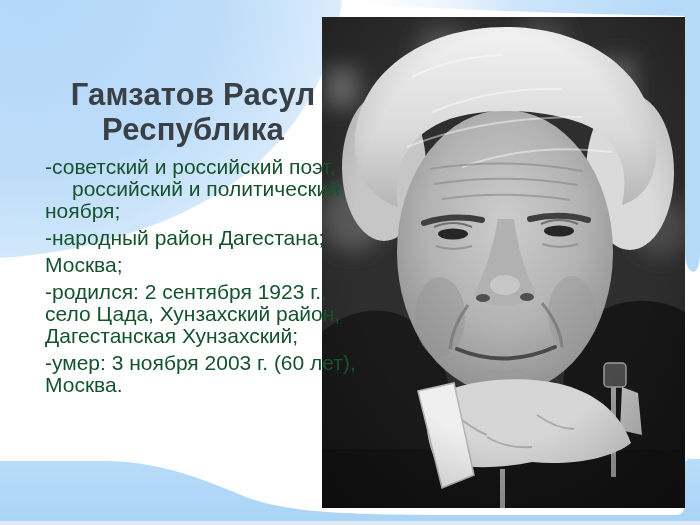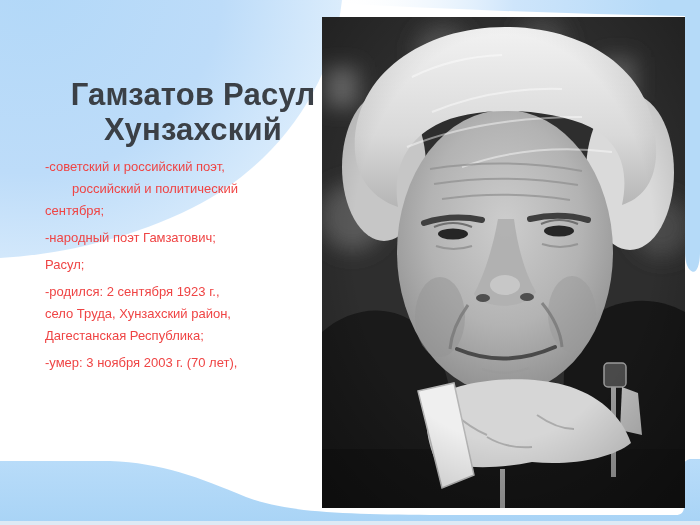--- a/index.html
+++ b/index.html
@@ -13,21 +13,21 @@
     position:absolute;left:0;top:0;width:322px;height:525px;
     box-sizing:border-box;padding-top:77px;z-index:2;margin-left:32px;
   }
   .title{
     margin:0;font-size:31px;line-height:35px;font-weight:bold;
     text-align:center;color:#3b4046;letter-spacing:.2px;
   }
   .title span{display:block;}
   .bullets{
     margin-top:9px;padding:0 2px 0 13px;
-    font-size:13px;line-height:22px;color:#ef4444;
+    font-size:21px;line-height:22px;color:#14532d;
   }
   .para{margin:0 0 5px 0;}
   .bl{display:block;white-space:nowrap;}
   .bl.indent{padding-left:27px;}
   .photo{
     position:absolute;left:322px;top:17px;width:363px;height:491px;
     margin:0;z-index:1;
   }
   .photo svg{display:block;width:363px;height:491px;}
 </style>
@@ -56,41 +56,42 @@
     </defs>
     <path d="M0,0 L342,0 C332,92 272,168 192,208 C125,241 55,255 0,258 Z" fill="url(#cornerG)"></path>
     <path d="M330,0 L700,0 L700,252 C700,266 696,276 690,270 C686,266 685,258 685,250 L685,16 C565,14 445,9 330,3 Z" fill="url(#topG)"></path>
     <path d="M0,461 L110,461 C162,463 198,477 246,497 C288,513 345,514 430,515 L676,515 C681,515 684,512 684,507 L684,466 C684,461 687,459 692,459 L700,459 L700,525 L0,525 Z" fill="url(#waveG)"></path>
     <rect x="0" y="521" width="700" height="4" fill="#E6EDF4" opacity="0.85"></rect>
   </svg>
 
   <div class="text-col">
     <h1 class="title">
       <span>Гамзатов Расул</span>
-      <span>Хунзахский</span>
+      <span>Республика</span>
     </h1>
     <div class="bullets">
       <p class="para">
         <span class="bl">-советский и российский поэт,</span>
         <span class="bl indent">российский и политический</span>
-        <span class="bl">сентября;</span>
+        <span class="bl">ноября;</span>
       </p>
       <p class="para">
-        <span class="bl">-народный поэт Гамзатович;</span>
+        <span class="bl">-народный район Дагестана;</span>
       </p>
       <p class="para">
-        <span class="bl">Расул;</span>
+        <span class="bl">Москва;</span>
       </p>
       <p class="para">
         <span class="bl">-родился: 2 сентября 1923 г.,</span>
-        <span class="bl">село Труда, Хунзахский район,</span>
-        <span class="bl">Дагестанская Республика;</span>
+        <span class="bl">село Цада, Хунзахский район,</span>
+        <span class="bl">Дагестанская Хунзахский;</span>
       </p>
       <p class="para">
-        <span class="bl">-умер: 3 ноября 2003 г. (70 лет),</span>
+        <span class="bl">-умер: 3 ноября 2003 г. (60 лет),</span>
+        <span class="bl">Москва.</span>
       </p>
     </div>
   </div>
 
   <figure class="photo" aria-label="Чёрно-белый фотопортрет пожилого мужчины с густыми седыми волосами (Расул Гамзатов), рука у подбородка, тёмный костюм, медаль на лацкане">
     <svg viewBox="0 0 363 491" xmlns="http://www.w3.org/2000/svg" aria-hidden="true">
       <defs>
         <radialGradient id="faceG" cx="0.5" cy="0.4" r="0.72">
           <stop offset="0" stop-color="#cdcdcd"></stop>
           <stop offset="0.5" stop-color="#b3b3b3"></stop>

